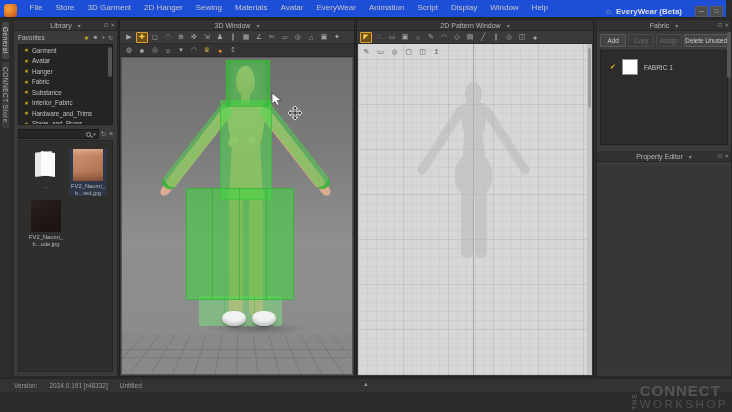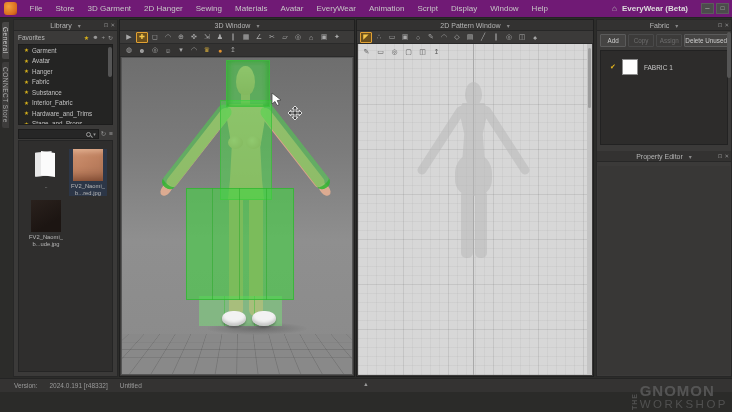--- a/index.html
+++ b/index.html
@@ -3,22 +3,22 @@
 <meta charset="utf-8">
 <style>
   * { margin:0; padding:0; box-sizing:border-box; }
   html,body { background:#222; }
   .stage {
     position:relative; width:732px; height:412px; overflow:hidden;
     background:#2c2c2a; font-family:"Liberation Sans", sans-serif;
     -webkit-font-smoothing:antialiased; user-select:none;
   }
   
-  .menubar { position:absolute; top:0; left:0; right:0; height:18px; background:#701a75;
-    display:flex; align-items:center; z-index:30; border-bottom:1px solid #242424;}
+  .menubar { position:absolute; top:0; left:0; right:6px; height:18px; background:#1d4ed8;
+    display:flex; align-items:flex-end; z-index:30; border-bottom:1px solid #242424;}
   .logo { width:13px; height:13px; margin:0 6px 0 4px; border-radius:3px;
     background:radial-gradient(circle at 35% 35%, #f2a23c, #d86a1e 70%, #a34a12); }
   .menu-item { font-size:8px; color:#c6c6c6; padding:0 6.5px; line-height:18px; cursor:default; white-space:nowrap;}
   .title-area { margin-left:auto; display:flex; align-items:center; gap:5px; padding-right:3px;}
   .app-icon { font-size:8px; color:#bbb; }
   .app-title { font-size:8px; color:#ddd; font-weight:bold; white-space:nowrap;}
   .winbtns { display:flex; gap:2px; margin-left:8px;}
   .winbtn { width:13px; height:11px; background:#4c4c4c; border:1px solid #5c5c5c; color:#c9c9c9;
     font-size:6px; line-height:9px; text-align:center;}
   
@@ -473,18 +473,18 @@
     <span>Version:</span>
     <span>2024.0.191 [r48332]</span>
     <span>Untitled</span>
     <span class="expandbtn">▴</span>
   </div>
   <div class="bottomstrip"></div>
 
   <div class="watermark">
     <span class="wm-the">THE</span>
     <span class="wm-main">
-      <span class="wm-gnomon">GNOMON</span>
+      <span class="wm-gnomon">CONNECT</span>
       <span class="wm-workshop">WORKSHOP</span>
     </span>
   </div>
 
 </div>
 
 </body></html>

